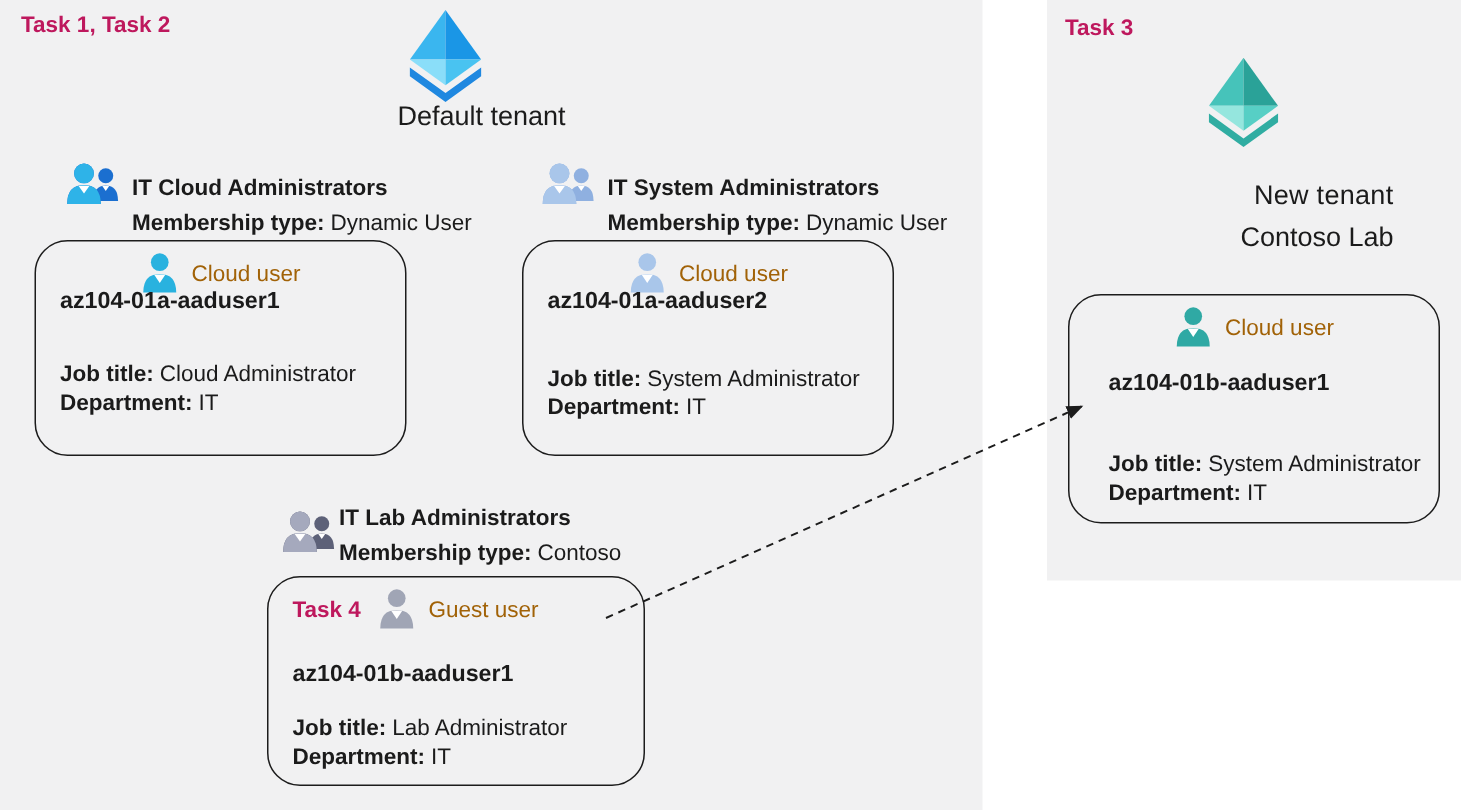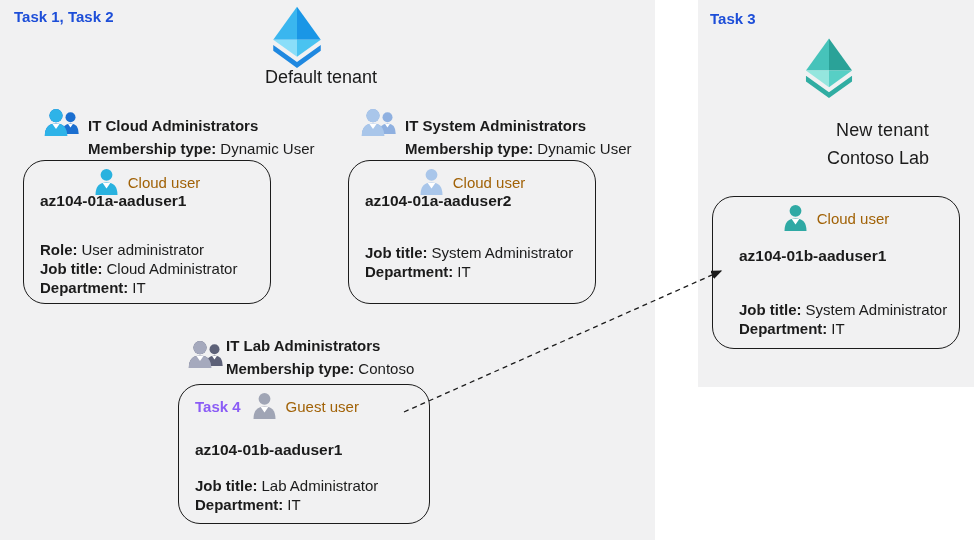--- a/index.html
+++ b/index.html
@@ -1,21 +1,21 @@
 <!DOCTYPE html>
 <html><head>
 <meta charset="utf-8">
 <style>
   html,body{margin:0;padding:0;}
   .canvas{position:relative;width:978px;height:540px;background:#ffffff;
           font-family:"Liberation Sans",sans-serif;color:#1b1b1b;overflow:hidden;}
   .panel{position:absolute;background:#f1f1f2;}
   .left-panel{left:0;top:0;width:655px;height:540px;}
   .right-panel{left:698px;top:0;width:276px;height:387px;}
-  .task-label{position:absolute;font-weight:bold;font-size:15px;color:#1d4ed8;white-space:nowrap;}
+  .task-label{position:absolute;font-weight:bold;font-size:15px;color:#be185d;white-space:nowrap;}
   .pos-task12{left:14px;top:8px;}
   .pos-task3{left:12px;top:10px;}
   .tenant-icon{position:absolute;}
   .pos-tenant-blue{left:251px;top:4px;width:92px;height:66px;}
   .pos-tenant-teal{left:90px;top:36px;width:82px;height:64px;}
   .tenant-name{position:absolute;font-weight:normal;font-size:18px;text-align:right;white-space:nowrap;}
   .pos-default-tenant-name{left:217px;top:67px;width:160px;}
   .pos-new-tenant-1{left:31px;top:120px;width:200px;letter-spacing:.2px;}
   .pos-new-tenant-2{left:31px;top:148px;width:200px;}
   .group{position:absolute;}
@@ -31,21 +31,21 @@
   .card{position:absolute;border:1.4px solid #1c1c1c;border-radius:22px;background:transparent;}
   .pos-card1{left:23px;top:160px;width:246px;height:142px;}
   .pos-card2{left:348px;top:160px;width:246px;height:142px;}
   .pos-card3{left:178px;top:384px;width:250px;height:138px;}
   .pos-card4{left:14px;top:196px;width:246px;height:151px;}
   .card-header{position:absolute;left:0;right:0;top:7px;display:flex;justify-content:center;
                align-items:center;gap:9px;}
   .card-header.left-align{justify-content:flex-start;left:16px;right:auto;}
   .uicon{width:25px;height:28px;flex:0 0 auto;}
   .type-label{font-size:15px;color:#a16207;white-space:nowrap;}
-  .card-task{font-weight:bold;font-size:15px;color:#8b5cf6;white-space:nowrap;margin-right:2px;}
+  .card-task{font-weight:bold;font-size:15px;color:#be185d;white-space:nowrap;margin-right:2px;}
   .card-name{position:absolute;font-weight:bold;font-size:15.5px;white-space:nowrap;}
   .pos-name-a{left:16px;top:31px;}
   .pos-name-b{left:16px;top:56px;}
   .pos-name-c{left:26px;top:50px;}
   .card-fields{position:absolute;font-size:15px;line-height:19px;}
   .pos-fields-a{left:16px;top:79px;}
   .pos-fields-b{left:16px;top:82px;}
   .pos-fields-c{left:16px;top:91px;}
   .pos-fields-d{left:26px;top:103px;}
   .field b{font-weight:bold;}
@@ -164,23 +164,20 @@
         <svg class="uicon" viewBox="0 0 24 28">
           <g fill="#29b2df">
               <use href="#person"></use>
             </g>
         </svg>
         <span class="type-label">Cloud user</span>
       </div>
       <div class="card-name pos-name-a">az104-01a-aaduser1</div>
       <div class="card-fields pos-fields-a">
         <div class="field">
-          <b>Role:</b><span>User administrator</span>
-        </div>
-        <div class="field">
           <b>Job title:</b><span>Cloud Administrator</span>
         </div>
         <div class="field">
           <b>Department:</b><span>IT</span>
         </div>
       </div>
     </div>
 
     <div class="card pos-card2">
       <div class="card-header">

